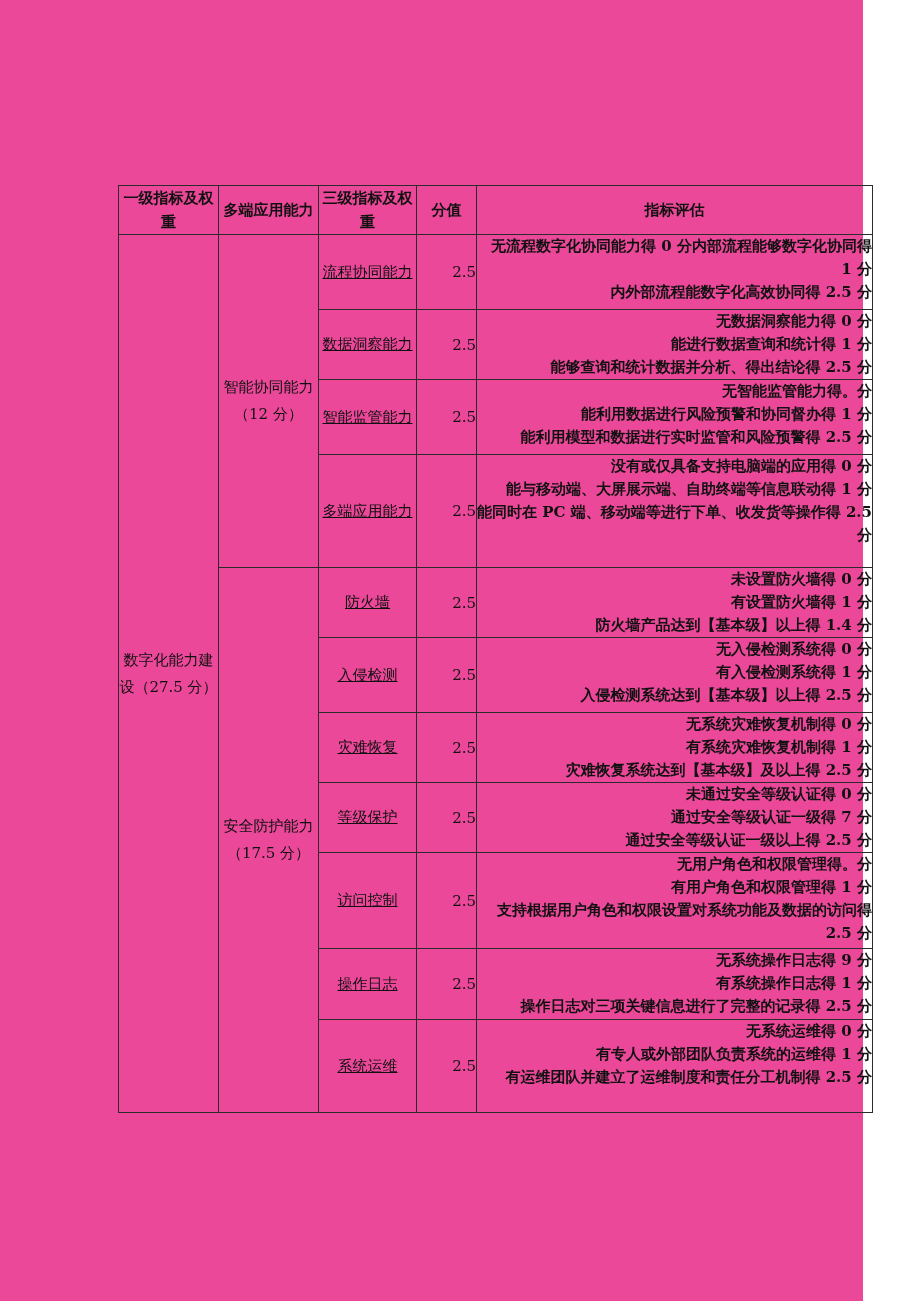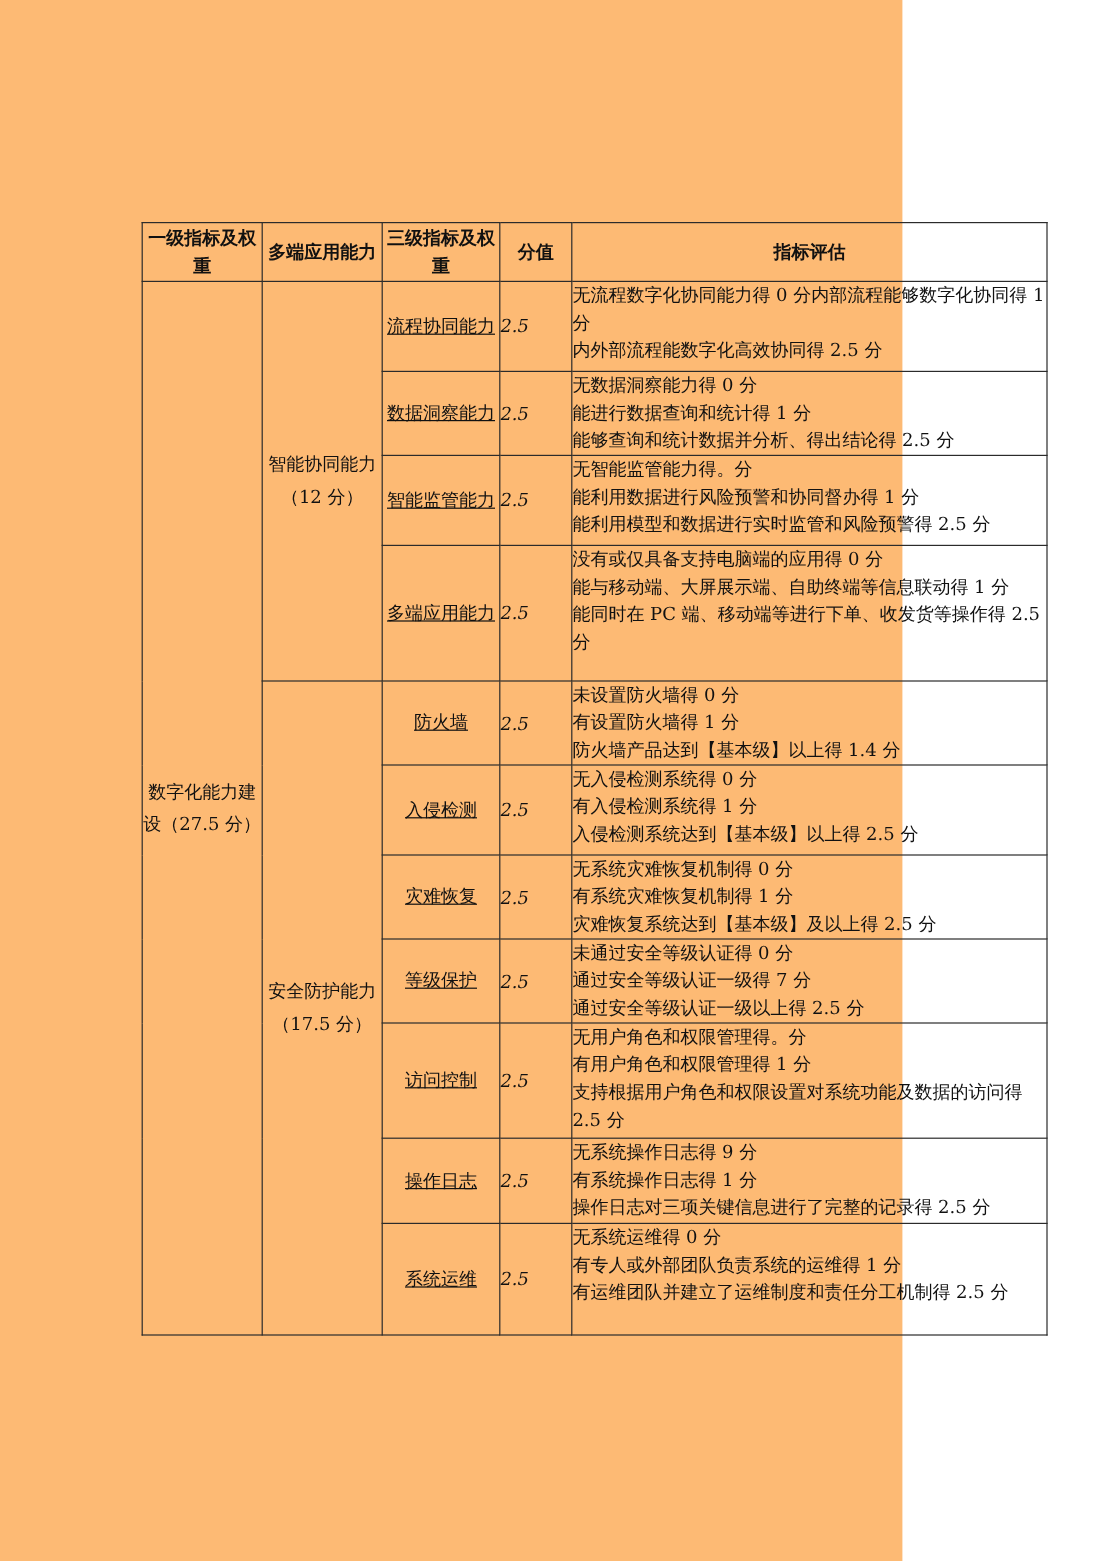--- a/index.html
+++ b/index.html
@@ -6,23 +6,23 @@
     margin: 0;
     padding: 0;
     background: #ffffff;
     width: 920px;
     height: 1301px;
     overflow: hidden;
     color: #111111;
   }
   .sheet {
     position: relative;
-    width: 752px;
+    width: 863px;
     height: 1301px;
-    background: #fdba74;
+    background: #ec4899;
   }
   table.indicator-table {
     border-collapse: collapse;
     table-layout: fixed;
     width: 754px;
     position: absolute;
     left: 118px;
     top: 185px;
     font-family: "DejaVu Serif", "Liberation Serif", serif;
     font-size: 15px;
@@ -50,29 +50,29 @@
     padding: 1px 3px;
   }
   td.c3 {
     text-align: center;
     vertical-align: middle;
     line-height: 25px;
     padding: 1px 3px;
     text-decoration: underline;
   }
   td.c4 {
-    text-align: left;
+    text-align: right;
     vertical-align: middle;
     padding: 1px 2px;
-    font-style: italic;
   }
   td.c5 {
-    text-align: left;
+    text-align: right;
     vertical-align: top;
     padding: 3px 6px 2px 4px;
+    font-weight: bold;
   }
   td.c5 p {
     margin: 0;
     line-height: 23px;
   }
 </style>
 </head>
 <body>
 
 <div class="sheet">

